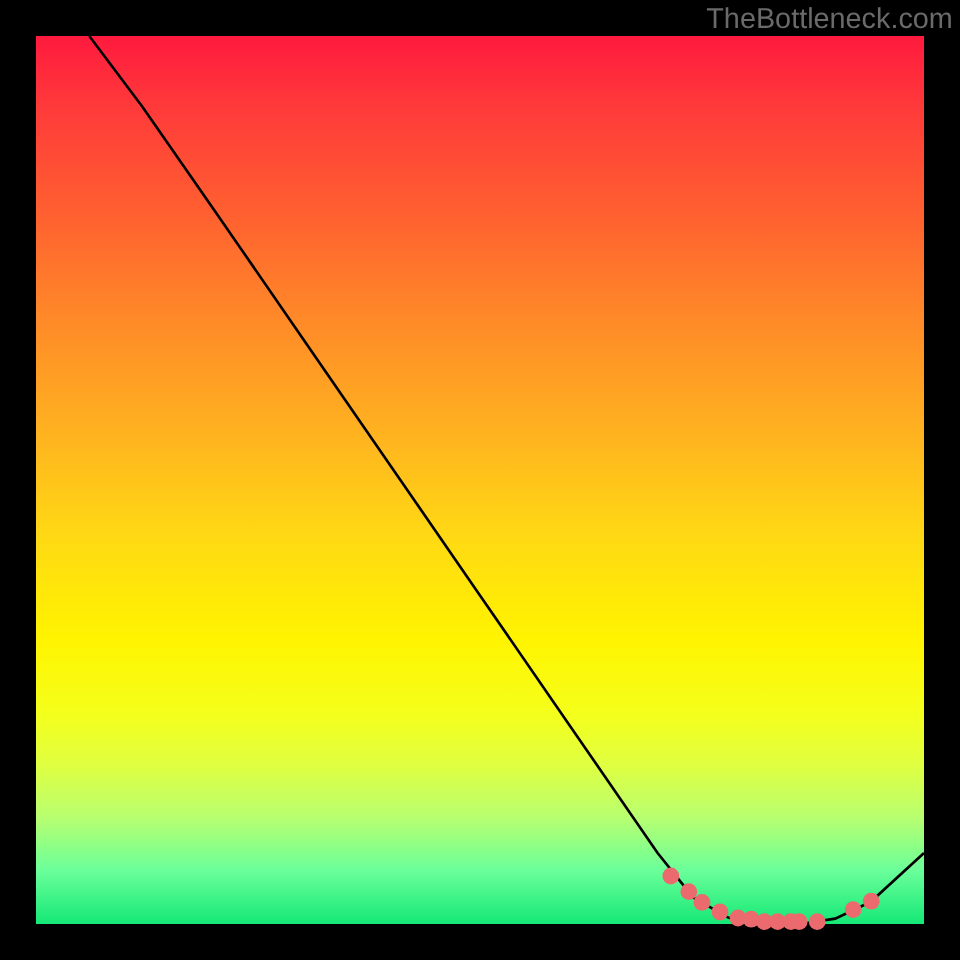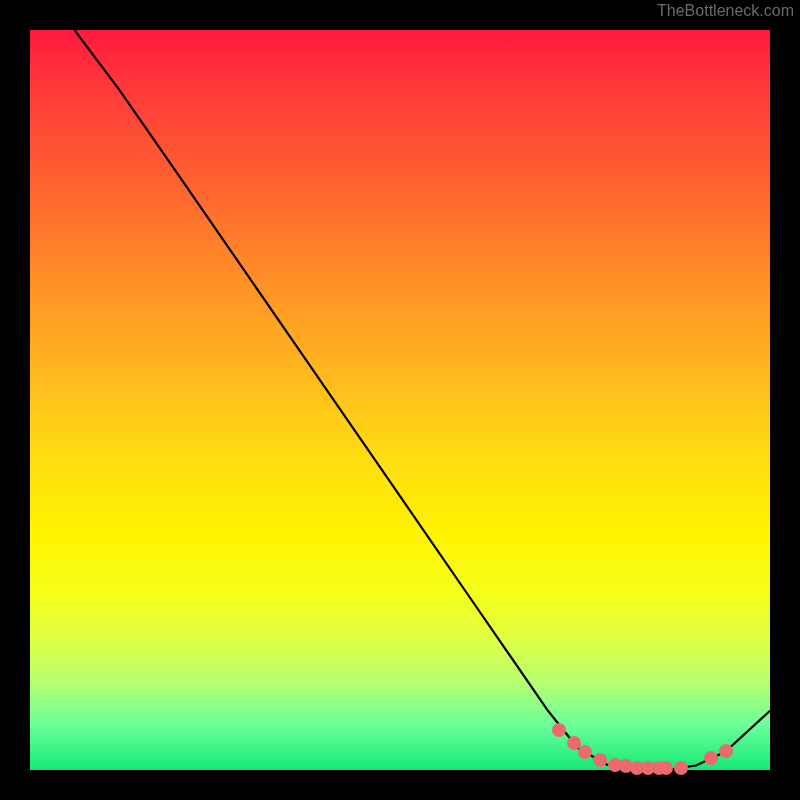--- a/index.html
+++ b/index.html
@@ -9,21 +9,21 @@
     background: #000;
     position: relative;
     font-family: Arial, sans-serif;
     overflow: hidden;
   }
   .attribution {
     position: absolute;
     top: 2px;
     right: 6px;
     color: #6a6a6a;
-    font-size: 16px;
+    font-size: 24px;
     z-index: 20;
   }
   .plot-area {
     position: absolute;
     left: 30px;
     top: 30px;
     width: 740px;
     height: 740px;
     background: linear-gradient(to bottom,
       #ff1a3e 0%,

